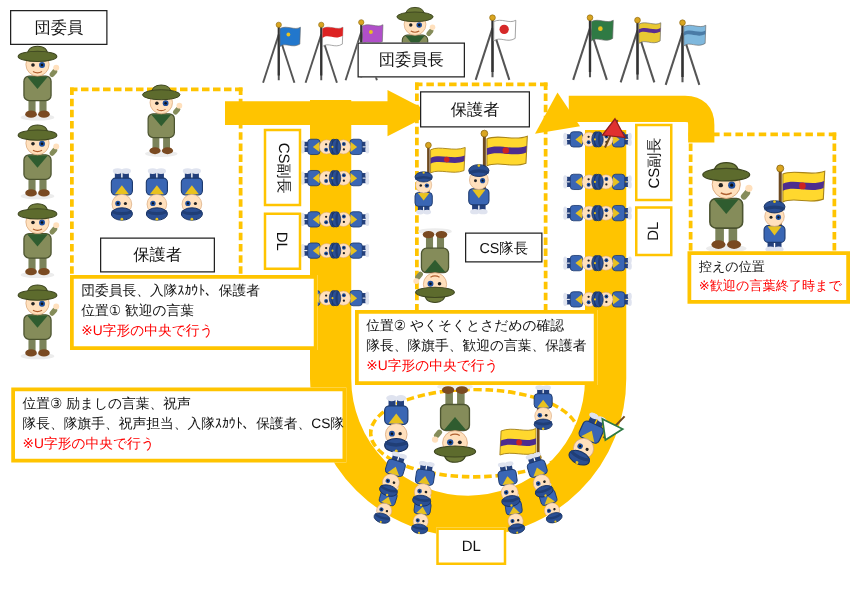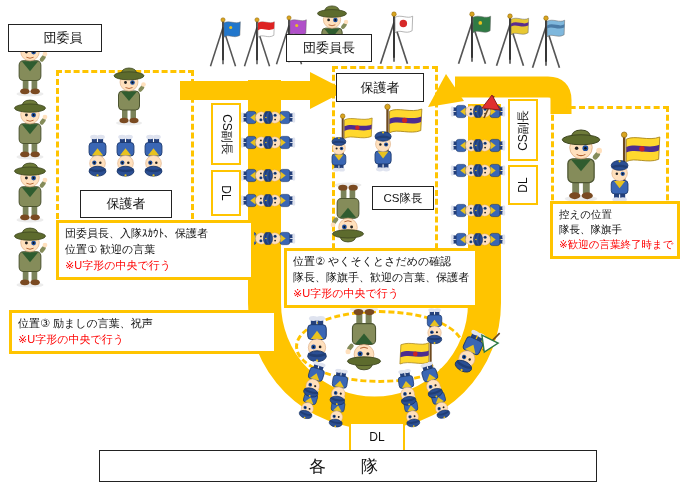--- a/index.html
+++ b/index.html
@@ -99,21 +99,21 @@
     <polygon points="180,81 310,81 310,72 346,90.5 310,109 310,100 180,100" fill="#FFC400"></polygon>
     <path d="M561,114 V100 Q561,87 548,87 H455" fill="none" stroke="#FFC400" stroke-width="21" stroke-linejoin="round"></path>
     <polygon points="428,107 446,74 464,101" fill="#FFC400"></polygon>
   </svg>
 
   <div class="dashbox" style="left:56px;top:70px;width:132px;height:152px;"></div>
   <div class="dashbox" style="left:332px;top:66px;width:100px;height:186px;"></div>
   <div class="dashbox" style="left:551px;top:106px;width:112px;height:106px;"></div>
   <div class="dashellipse" style="left:295px;top:310px;width:163px;height:67px;"></div>
 
-  <div class="label" style="left:8px;top:24px;width:76px;height:26px;padding-left:16px;">
+  <div class="label" style="left:8px;top:8px;width:76px;height:26px;">
     <span>団委員</span>
   </div>
   <svg class="fig" style="left:6px;top:35px" width="48" height="62" viewBox="0 0 40 60">
       <use href="#g-leader"></use>
     </svg>
   <svg class="fig" style="left:6px;top:98px" width="48" height="62" viewBox="0 0 40 60">
       <use href="#g-leader"></use>
     </svg>
   <svg class="fig" style="left:6px;top:161px" width="48" height="62" viewBox="0 0 40 60">
       <use href="#g-leader"></use>
@@ -365,28 +365,25 @@
     <div>位置① 歓迎の言葉</div>
     <div class="red">※U字形の中央で行う</div>
   </div>
   <div class="note" style="left:284px;top:248px;width:176px;">
     <div>位置② やくそくとさだめの確認</div>
     <div>隊長、隊旗手、歓迎の言葉、保護者</div>
     <div class="red">※U字形の中央で行う</div>
   </div>
   <div class="note" style="left:9px;top:310px;width:250px;">
     <div>位置③ 励ましの言葉、祝声</div>
+    <div>隊長、隊旗手、祝声担当、入隊ｽｶｳﾄ、保護者、CS隊</div>
     <div class="red">※U字形の中央で行う</div>
   </div>
   <div class="note note-sm" style="left:550px;top:201px;width:112px;">
     <div>控えの位置</div>
-    <div>隊長、隊旗手</div>
     <div class="red">※歓迎の言葉終了時まで</div>
   </div>
 
   <div class="ylabel" style="left:349px;top:422px;width:52px;height:26px;">
     <span>DL</span>
   </div>
-  <div class="label" style="left:99px;top:450px;width:496px;height:30px;">
-    <span id="kakutai">各　隊</span>
-  </div>
 
 </div>
 
 </body></html>

